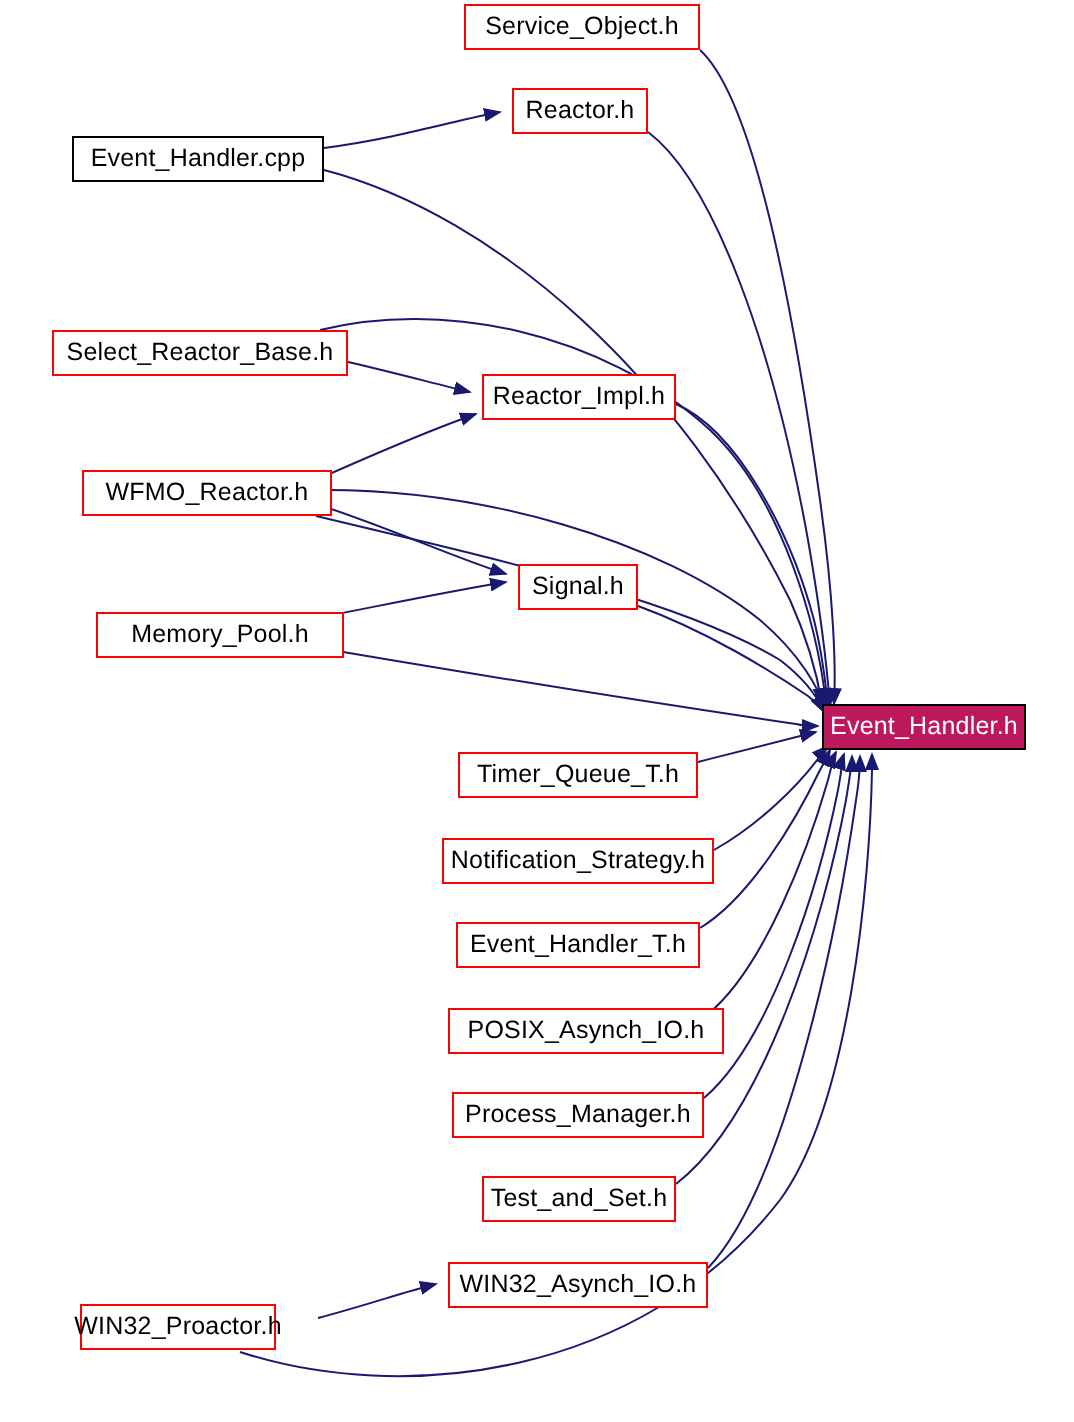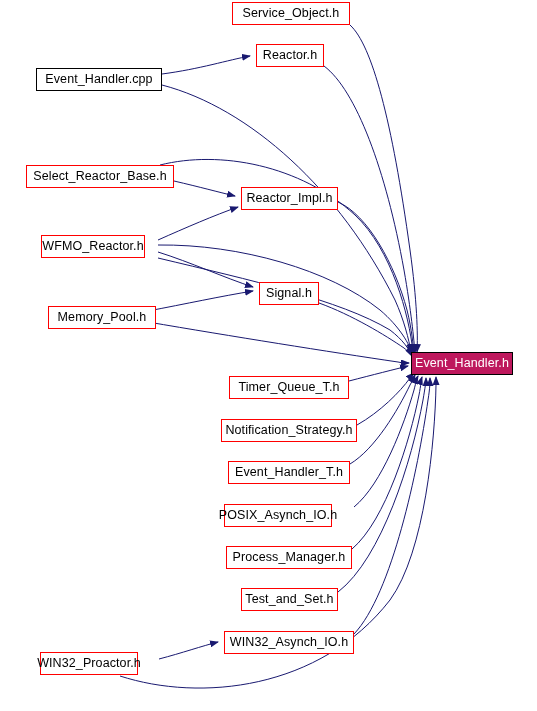--- a/index.html
+++ b/index.html
@@ -105,42 +105,42 @@
       </div>
       <div class="graph-node node-source" style="left: 36px; top: 68px; width: 126px;">
         <span class="node-label">Event_Handler.cpp</span>
       </div>
       <div class="graph-node" style="left: 26px; top: 165px; width: 148px;">
         <span class="node-label">Select_Reactor_Base.h</span>
       </div>
       <div class="graph-node" style="left: 241px; top: 187px; width: 97px;">
         <span class="node-label">Reactor_Impl.h</span>
       </div>
-      <div class="graph-node" style="left: 41px; top: 235px; width: 104px;">
+      <div class="graph-node" style="left: 41px; top: 235px; width: 125px;">
         <span class="node-label">WFMO_Reactor.h</span>
       </div>
       <div class="graph-node" style="left: 259px; top: 282px; width: 60px;">
         <span class="node-label">Signal.h</span>
       </div>
-      <div class="graph-node" style="left: 48px; top: 306px; width: 108px;">
+      <div class="graph-node" style="left: 48px; top: 306px; width: 124px;">
         <span class="node-label">Memory_Pool.h</span>
       </div>
       <div class="graph-node node-current" style="left: 411px; top: 352px; width: 102px;">
         <span class="node-label">Event_Handler.h</span>
       </div>
       <div class="graph-node" style="left: 229px; top: 376px; width: 120px;">
         <span class="node-label">Timer_Queue_T.h</span>
       </div>
       <div class="graph-node" style="left: 221px; top: 419px; width: 136px;">
         <span class="node-label">Notification_Strategy.h</span>
       </div>
       <div class="graph-node" style="left: 228px; top: 461px; width: 122px;">
         <span class="node-label">Event_Handler_T.h</span>
       </div>
-      <div class="graph-node" style="left: 224px; top: 504px; width: 108px;">
+      <div class="graph-node" style="left: 224px; top: 504px; width: 138px;">
         <span class="node-label">POSIX_Asynch_IO.h</span>
       </div>
       <div class="graph-node" style="left: 226px; top: 546px; width: 126px;">
         <span class="node-label">Process_Manager.h</span>
       </div>
       <div class="graph-node" style="left: 241px; top: 588px; width: 97px;">
         <span class="node-label">Test_and_Set.h</span>
       </div>
       <div class="graph-node" style="left: 224px; top: 631px; width: 130px;">
         <span class="node-label">WIN32_Asynch_IO.h</span>

